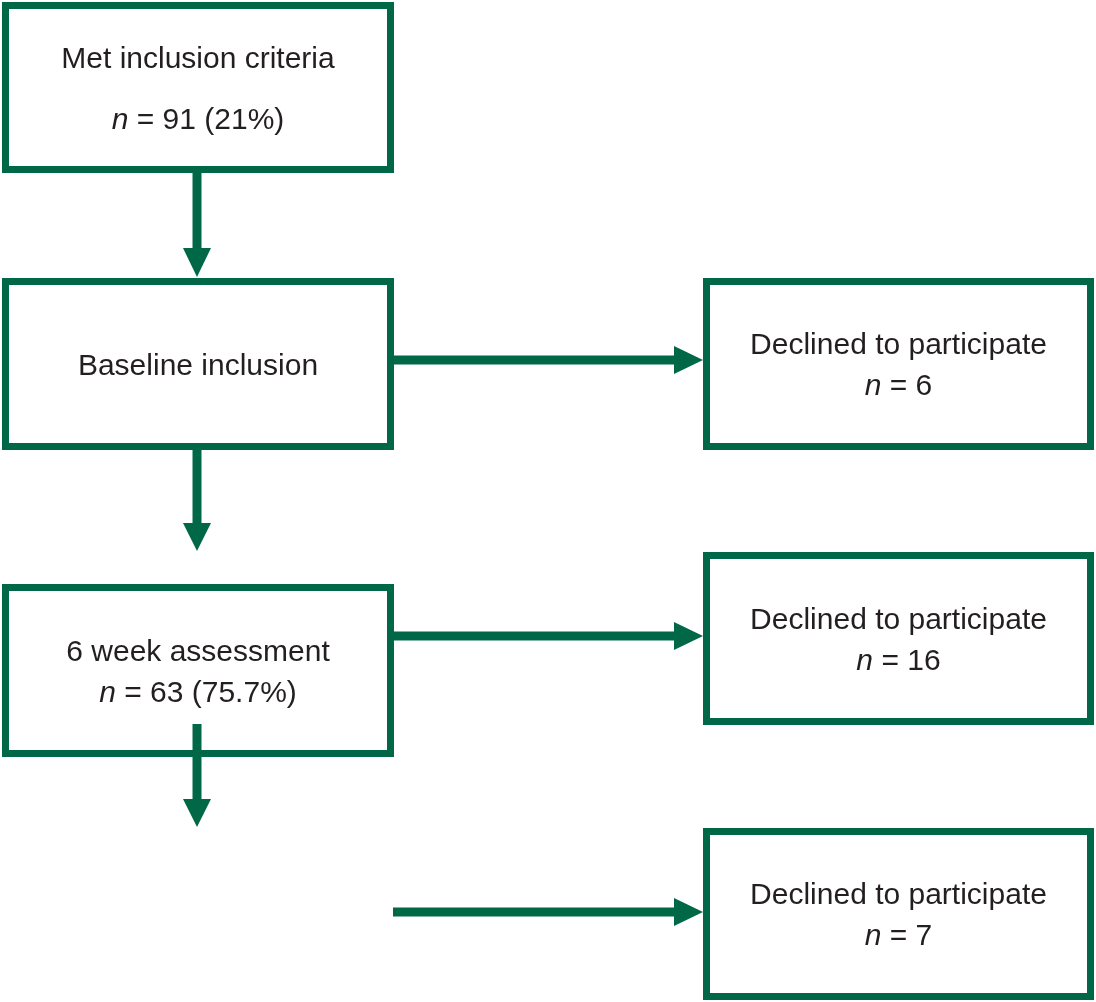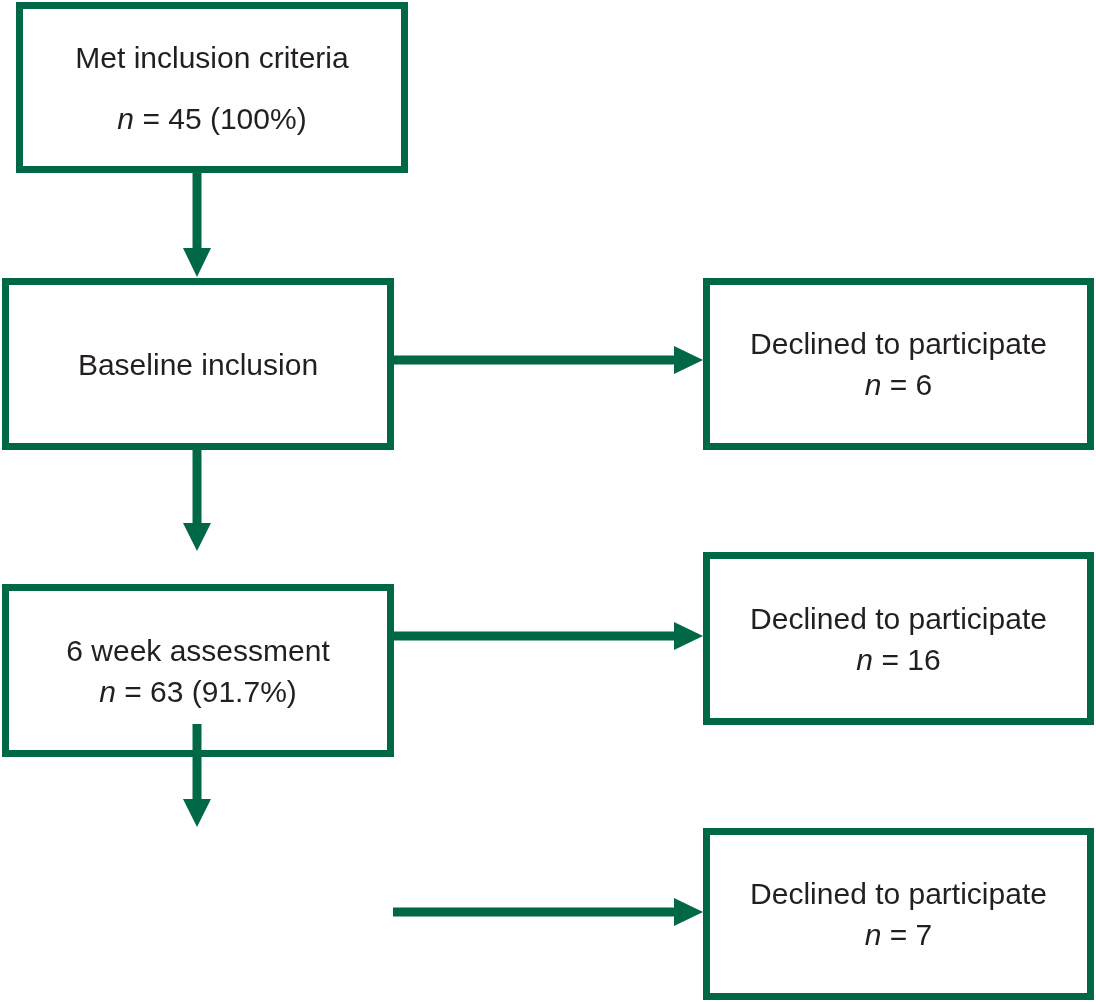--- a/index.html
+++ b/index.html
@@ -47,23 +47,23 @@
   .connector svg {
     display: block;
     overflow: visible;
   }
 </style>
 </head>
 <body>
 
 <div id="flow-root">
 
-  <div class="node-box" style="left:16px; top:2px; width:392px; height:171px;gap:20px;">
+  <div class="node-box" style="left:2px; top:2px; width:392px; height:171px;gap:20px;">
     <div class="node-line">Met inclusion criteria</div>
-    <div class="node-line node-line-2"><span class="var-n">n</span>&nbsp;<span>= 45 (100%)</span></div>
+    <div class="node-line node-line-2"><span class="var-n">n</span>&nbsp;<span>= 91 (21%)</span></div>
   </div>
 
   <div class="connector" style="left:182px; top:172px; width:30px; height:108px;">
     <svg width="30" height="108" viewBox="0 0 30 108" aria-hidden="true">
       <line x1="15" y1="0" x2="15" y2="82" stroke="#006847" stroke-width="9"></line>
       <polygon points="15,105 1,76 29,76" fill="#006847"></polygon>
     </svg>
   </div>
 
   <div class="node-box" style="left:2px; top:278px; width:392px; height:172px;">
@@ -84,21 +84,21 @@
 
   <div class="connector" style="left:182px; top:449px; width:30px; height:105px;">
     <svg width="30" height="105" viewBox="0 0 30 105" aria-hidden="true">
       <line x1="15" y1="0" x2="15" y2="80" stroke="#006847" stroke-width="9"></line>
       <polygon points="15,102 1,74 29,74" fill="#006847"></polygon>
     </svg>
   </div>
 
   <div class="node-box" style="left:2px; top:584px; width:392px; height:173px;">
     <div class="node-line">6 week assessment</div>
-    <div class="node-line node-line-2"><span class="var-n">n</span>&nbsp;<span>= 63 (91.7%)</span></div>
+    <div class="node-line node-line-2"><span class="var-n">n</span>&nbsp;<span>= 63 (75.7%)</span></div>
   </div>
 
   <div class="connector" style="left:393px; top:621px; width:312px; height:30px;">
     <svg width="312" height="30" viewBox="0 0 312 30" aria-hidden="true">
       <line x1="0" y1="15" x2="286" y2="15" stroke="#006847" stroke-width="9"></line>
       <polygon points="310,15 281,1 281,29" fill="#006847"></polygon>
     </svg>
   </div>
 
   <div class="node-box" style="left:703px; top:552px; width:391px; height:173px;">

